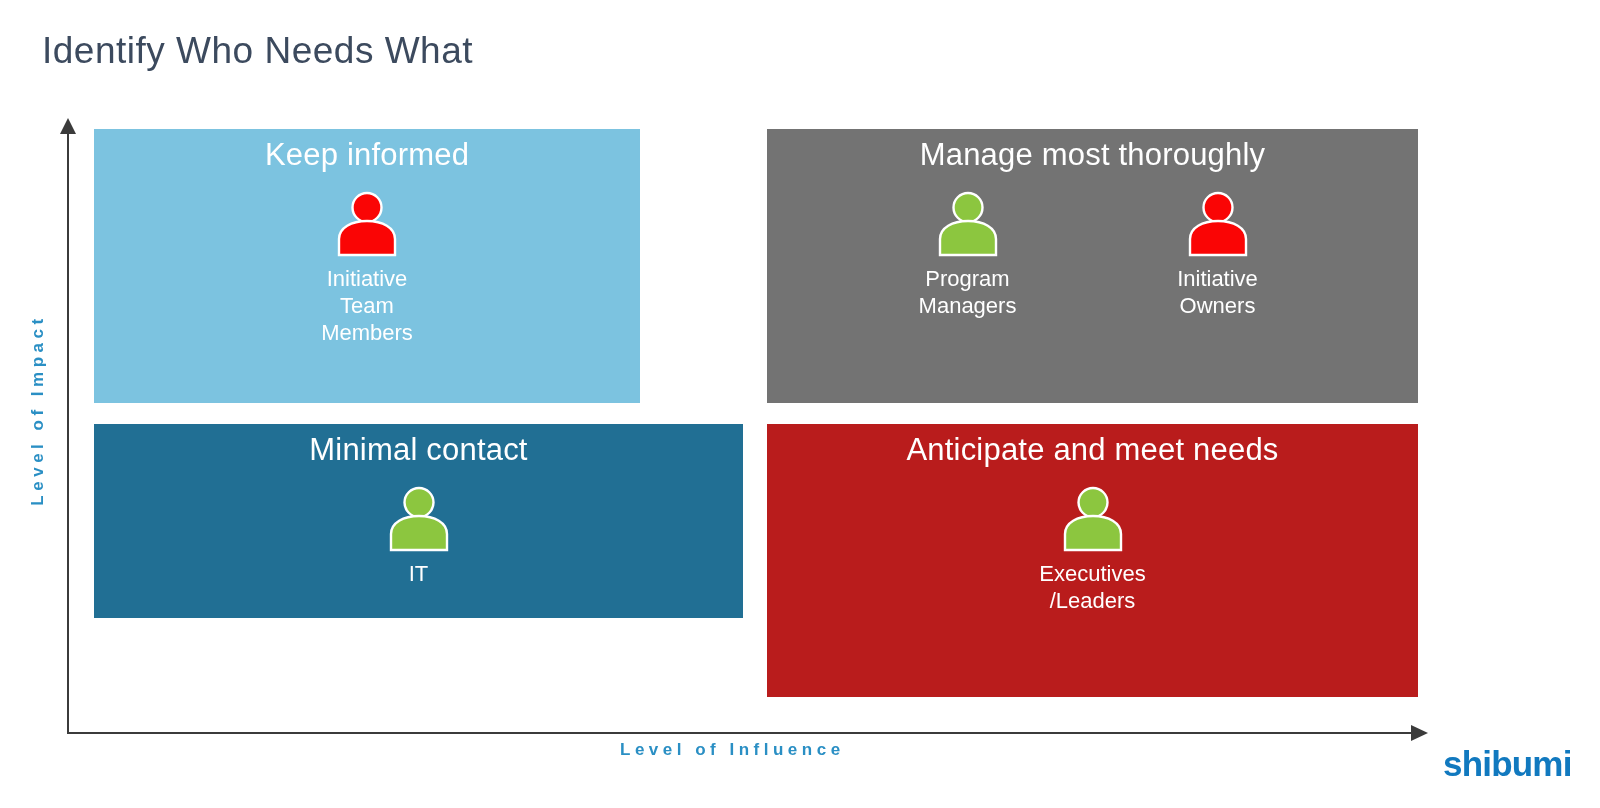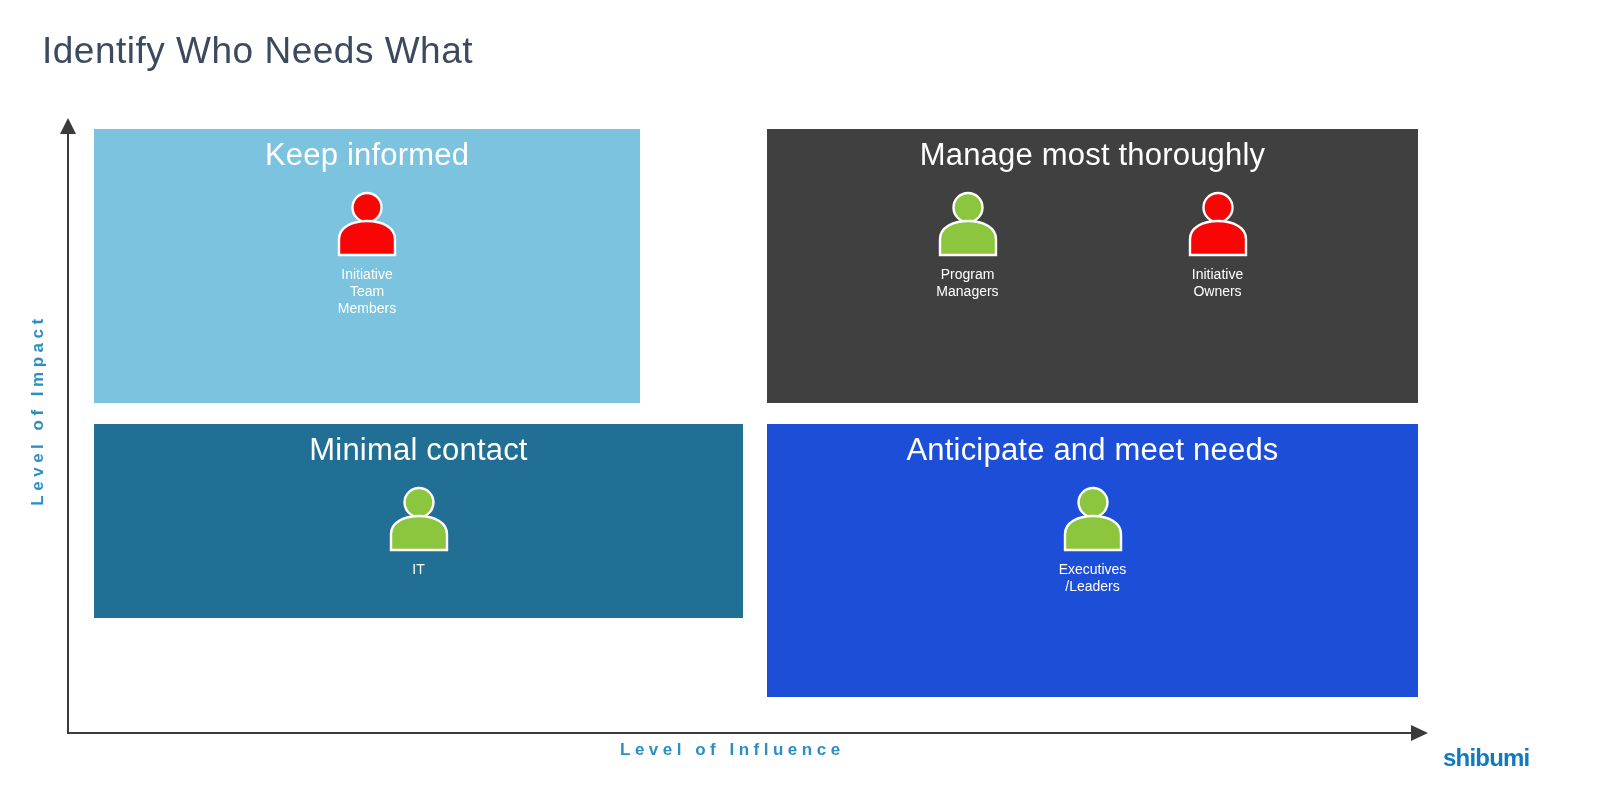--- a/index.html
+++ b/index.html
@@ -85,23 +85,23 @@
     left: 620px;
     top: 740px;
   }
 
   
   .quad {
     position: absolute;
     box-sizing: border-box;
   }
   .quad-tl { left: 94px;  top: 129px; width: 546px; height: 274px; background: #7cc3e0; }
-  .quad-tr { left: 767px; top: 129px; width: 651px; height: 274px; background: #404040; }
+  .quad-tr { left: 767px; top: 129px; width: 651px; height: 274px; background: #737373; }
   .quad-bl { left: 94px;  top: 424px; width: 649px; height: 194px; background: #216f94; }
-  .quad-br { left: 767px; top: 424px; width: 651px; height: 273px; background: #1d4ed8; }
+  .quad-br { left: 767px; top: 424px; width: 651px; height: 273px; background: #b91c1c; }
 
   .quad-heading {
     position: absolute;
     left: 0;
     right: 0;
     top: 8px;
     text-align: center;
     color: #ffffff;
     font-size: 31px;
     font-weight: 400;
@@ -127,33 +127,33 @@
     width: 150px;
   }
   .persona-icon {
     display: block;
     width: 64px;
     height: 66px;
   }
   .persona-label {
     margin-top: 9px;
     color: #ffffff;
-    font-size: 14px;
+    font-size: 22px;
     line-height: 1.22;
     text-align: center;
     white-space: pre-line;
     font-weight: 400;
   }
 
   
   .logo {
     position: absolute;
     left: 1443px;
     top: 744px;
-    font-size: 24px;
+    font-size: 35px;
     font-weight: bold;
     letter-spacing: -0.8px;
     color: #1179bf;
     white-space: nowrap;
   }
 </style>
 </head>
 <body>
 
 <div class="slide-title">Identify Who Needs What</div>

